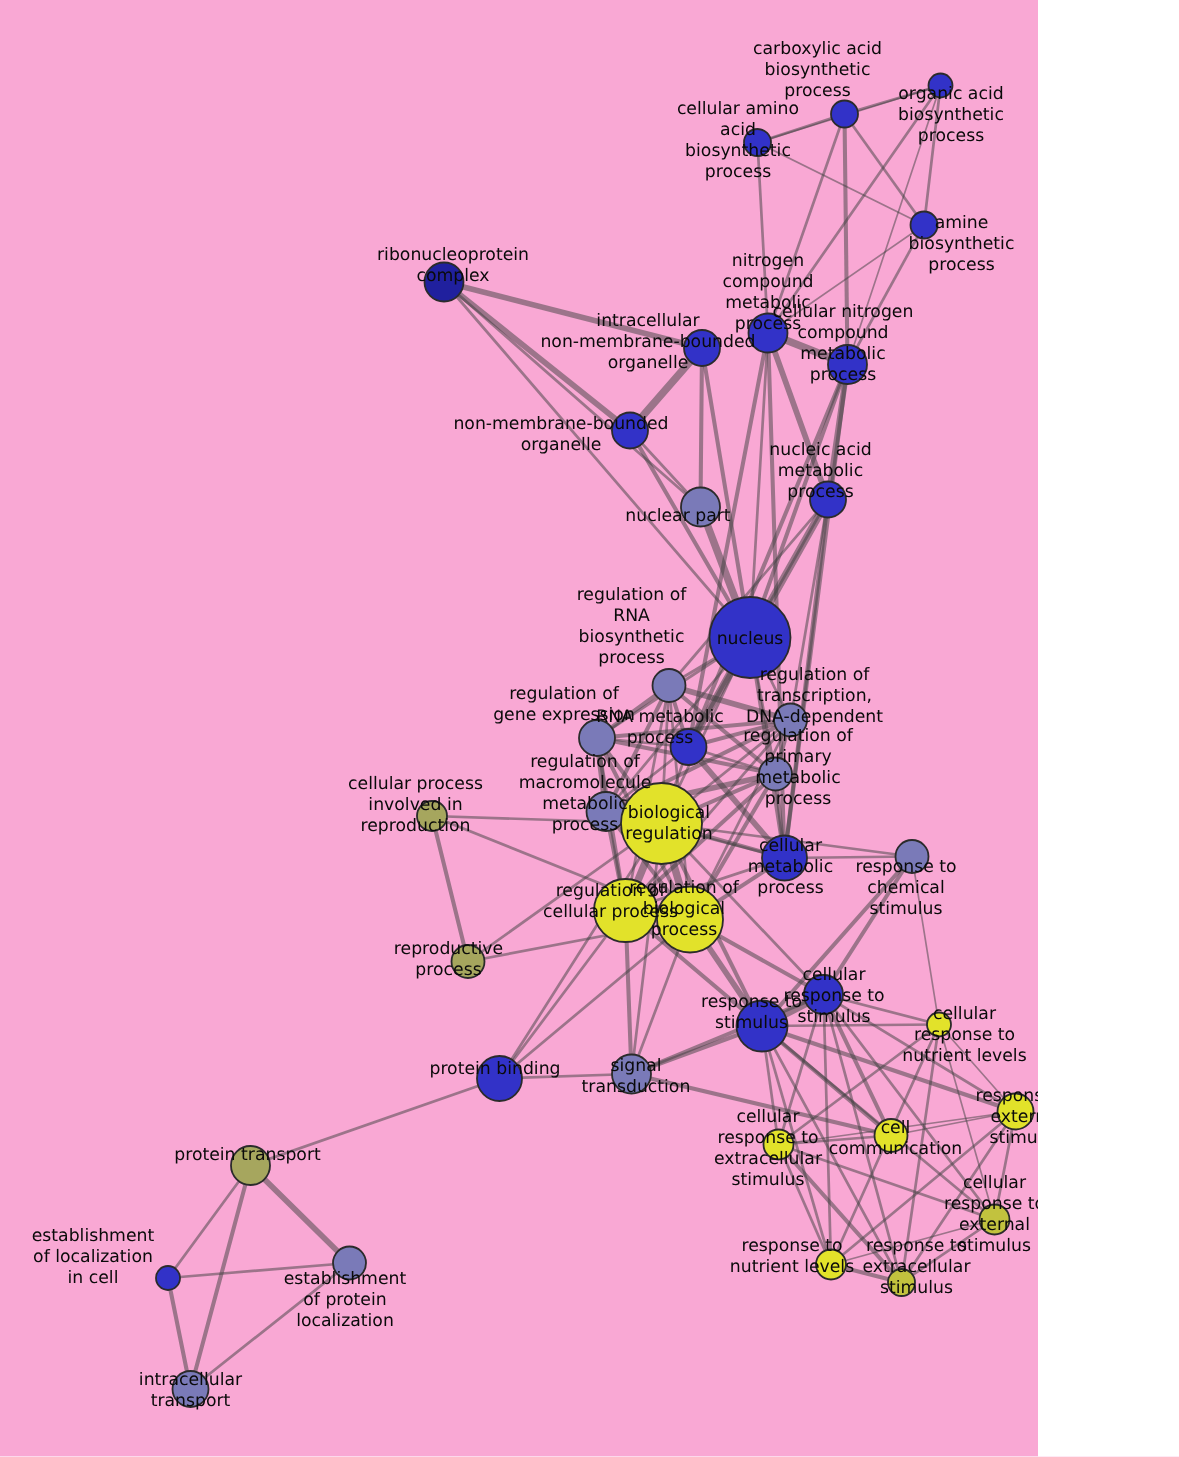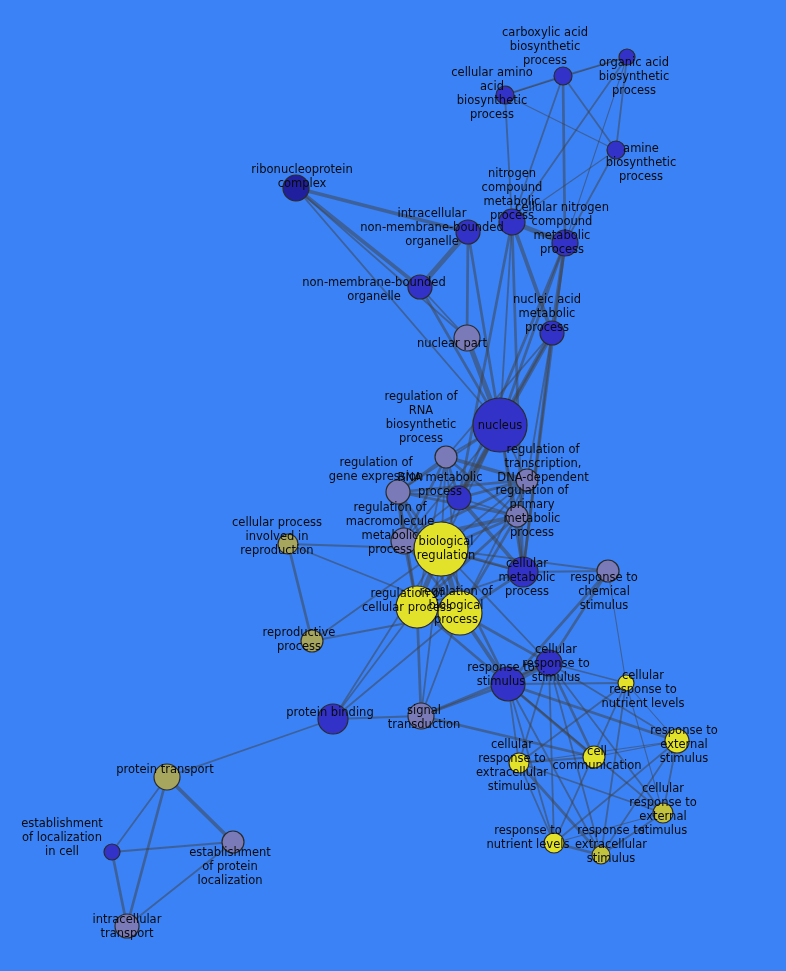--- a/index.html
+++ b/index.html
@@ -1,16 +1,16 @@
 <!DOCTYPE html>
 <html><head>
 <meta charset="utf-8">
 <style>
   html,body{margin:0;padding:0;background:#ffffff;}
-  #stage{position:relative;width:786px;height:971px;background:#3b82f6;overflow:hidden;}
+  #stage{position:relative;width:692px;height:971px;background:#f9a8d4;overflow:hidden;}
   svg{display:block;}
   svg text{font-family:"DejaVu Sans","Liberation Sans",sans-serif;font-size:11.5px;fill:#0a0a0a;text-anchor:middle;}
   circle{cursor:pointer;}
 </style>
 </head>
 <body>
 
 <div id="stage">
   <svg width="786" height="971" viewBox="0 0 786 971" xmlns="http://www.w3.org/2000/svg">
       <g>

